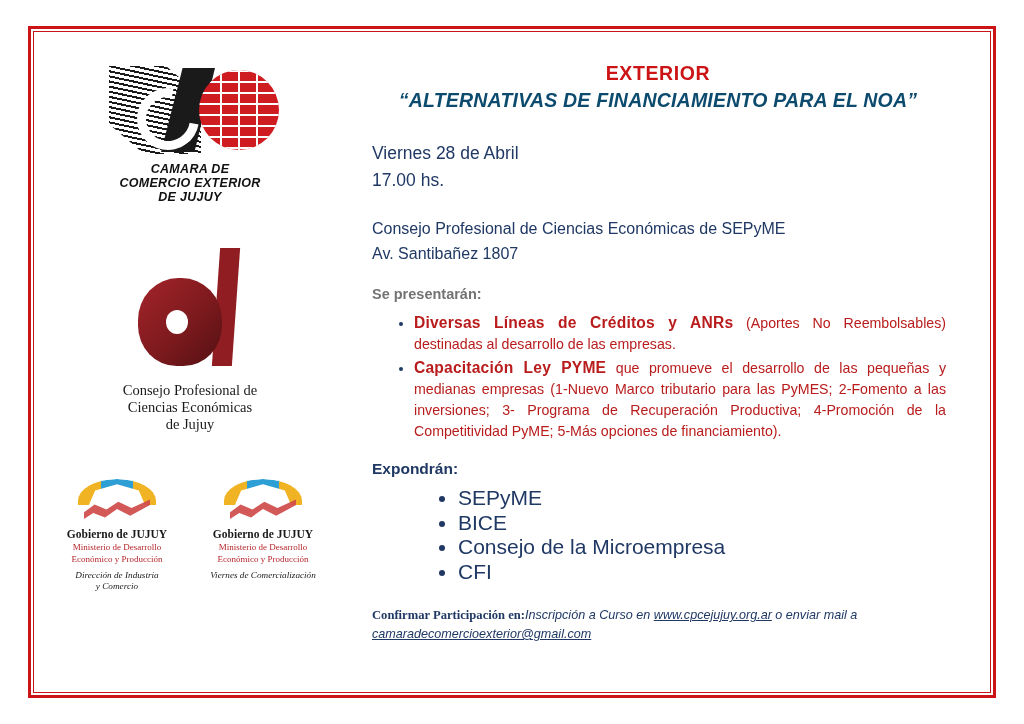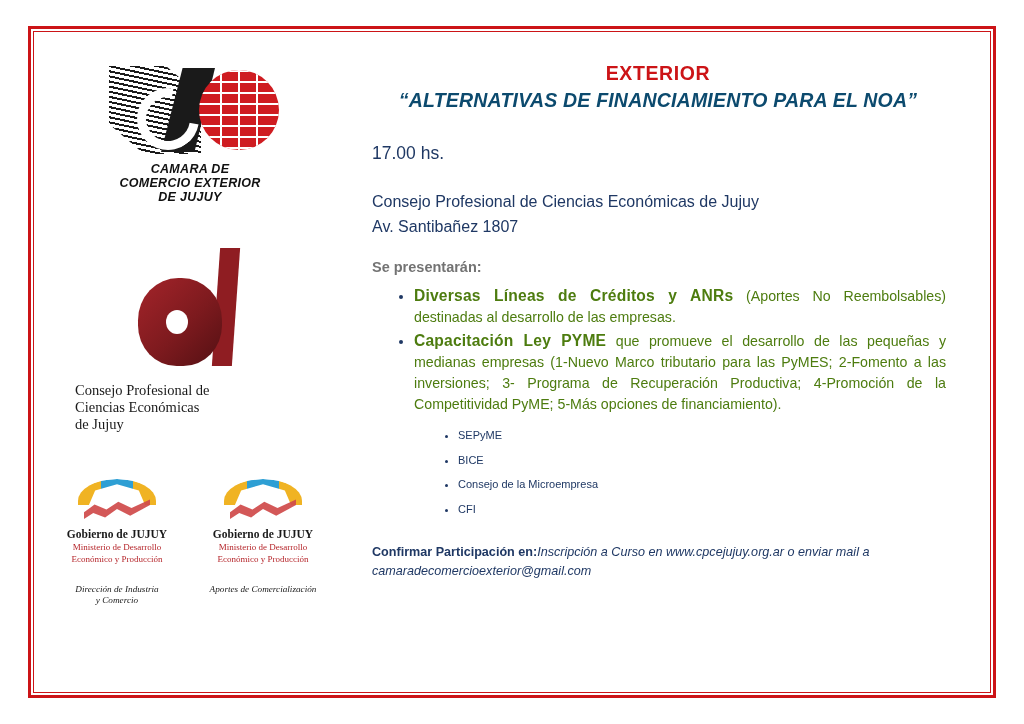--- a/index.html
+++ b/index.html
@@ -133,20 +133,21 @@
     font-weight: bold;
     font-style: italic;
     font-size: 12.5px;
     line-height: 14px;
     letter-spacing: 0.3px;
     color: #111111;
   }
   .logo-cpce {
     margin-top: 44px;
     width: 230px;
+    text-align: center;
   }
   .cpce-mark {
     position: relative;
     width: 120px;
     height: 122px;
     margin: 0 auto;
   }
   .cpce-d-stem {
     position: absolute;
     right: 14px;
@@ -232,21 +233,21 @@
     color: #b5252a;
     line-height: 10.5px;
     margin-top: 1px;
   }
   .gov-dep {
     font-family: "Liberation Serif", serif;
     font-size: 9.2px;
     font-style: italic;
     color: #1a1a1a;
     line-height: 11px;
-    margin-top: 20px;
+    margin-top: 6px;
   }
   
   .text-col {
     flex: 1 1 auto;
     padding: 22px 20px 0 32px;
     box-sizing: border-box;
   }
   .title-block {
     text-align: center;
     padding-right: 20px;
@@ -283,21 +284,21 @@
     color: #737373;
     font-size: 14.5px;
     font-weight: bold;
   }
   ul.items {
     margin: 10px 0 0 0;
     padding-left: 42px;
     list-style: disc;
   }
   ul.items > li {
-    color: #4d7c0f;
+    color: #b91c1c;
     font-size: 14.2px;
     line-height: 21px;
     margin-bottom: 2px;
     text-align: justify;
     padding-right: 18px;
   }
   ul.items > li::marker {
     color: #1f3864;
   }
   .hl {
@@ -311,34 +312,35 @@
     font-size: 15.5px;
     font-weight: bold;
   }
   ul.speakers {
     margin: 8px 0 0 0;
     padding-left: 86px;
     list-style: disc;
   }
   ul.speakers > li {
     color: #1f3864;
-    font-size: 11px;
+    font-size: 21px;
     line-height: 24.5px;
   }
   .footer {
     margin-top: 22px;
     color: #1f3864;
     font-size: 12.6px;
     line-height: 19px;
     padding-right: 24px;
   }
-  .footer .bold { font-weight: bold; }
+  .footer .bold { font-weight: bold; font-family: Liberation Serif, serif; }
   .footer .ital { font-style: italic; }
   .footer a, .link {
     color: #1f3864;
+    text-decoration: underline;
     font-style: italic;
   }
 </style>
 </head>
 <body>
 
 <div class="page">
   <div class="border-outer"></div>
   <div class="border-inner"></div>
 
@@ -388,53 +390,55 @@
         </div>
 
         <div class="gov-logo">
           <div class="gov-mark">
             <div class="gov-arc"></div>
             <div class="gov-hands"></div>
           </div>
           <div class="gov-title">Gobierno de JUJUY</div>
           <div class="gov-sub">Ministerio de Desarrollo</div>
           <div class="gov-sub">Económico y Producción</div>
-          <div class="gov-dep">Aportes de Comercialización</div>
+          <div class="gov-dep">Viernes de Comercialización</div>
         </div>
 
       </div>
     </div>
 
     <div class="text-col">
 
       <div class="title-block">
         <div class="title-main">EXTERIOR</div>
         <div class="title-sub">“ALTERNATIVAS DE FINANCIAMIENTO PARA EL NOA”</div>
       </div>
 
       <div class="when">
+        <div>Viernes 28 de Abril</div>
         <div>17.00 hs.</div>
       </div>
 
       <div class="where">
-        <div>Consejo Profesional de Ciencias Económicas de Jujuy</div>
+        <div>Consejo Profesional de Ciencias Económicas de SEPyME</div>
         <div>Av. Santibañez 1807</div>
       </div>
 
       <div class="lead">Se presentarán:</div>
 
       <ul class="items">
         <li>
           <span class="hl">Diversas Líneas de Créditos y ANRs</span><span> (Aportes No Reembolsables) destinadas al desarrollo de las empresas.</span>
         </li>
         <li>
           <span class="hl">Capacitación Ley PYME</span><span> que promueve el desarrollo de las pequeñas y medianas empresas (1-Nuevo Marco tributario para las PyMES; 2-Fomento a las inversiones; 3- Programa de Recuperación Productiva; 4-Promoción de la Competitividad PyME; 5-Más opciones de financiamiento).</span>
         </li>
       </ul>
 
+      <div class="lead2">Expondrán:</div>
 
       <ul class="speakers">
         <li>SEPyME</li>
         <li>BICE</li>
         <li>Consejo de la Microempresa</li>
         <li>CFI</li>
       </ul>
 
       <div class="footer">
         <span class="bold">Confirmar Participación en:</span><span class="ital">Inscripción a Curso en </span><span class="link">www.cpcejujuy.org.ar</span><span class="ital"> o enviar mail a </span><br>

